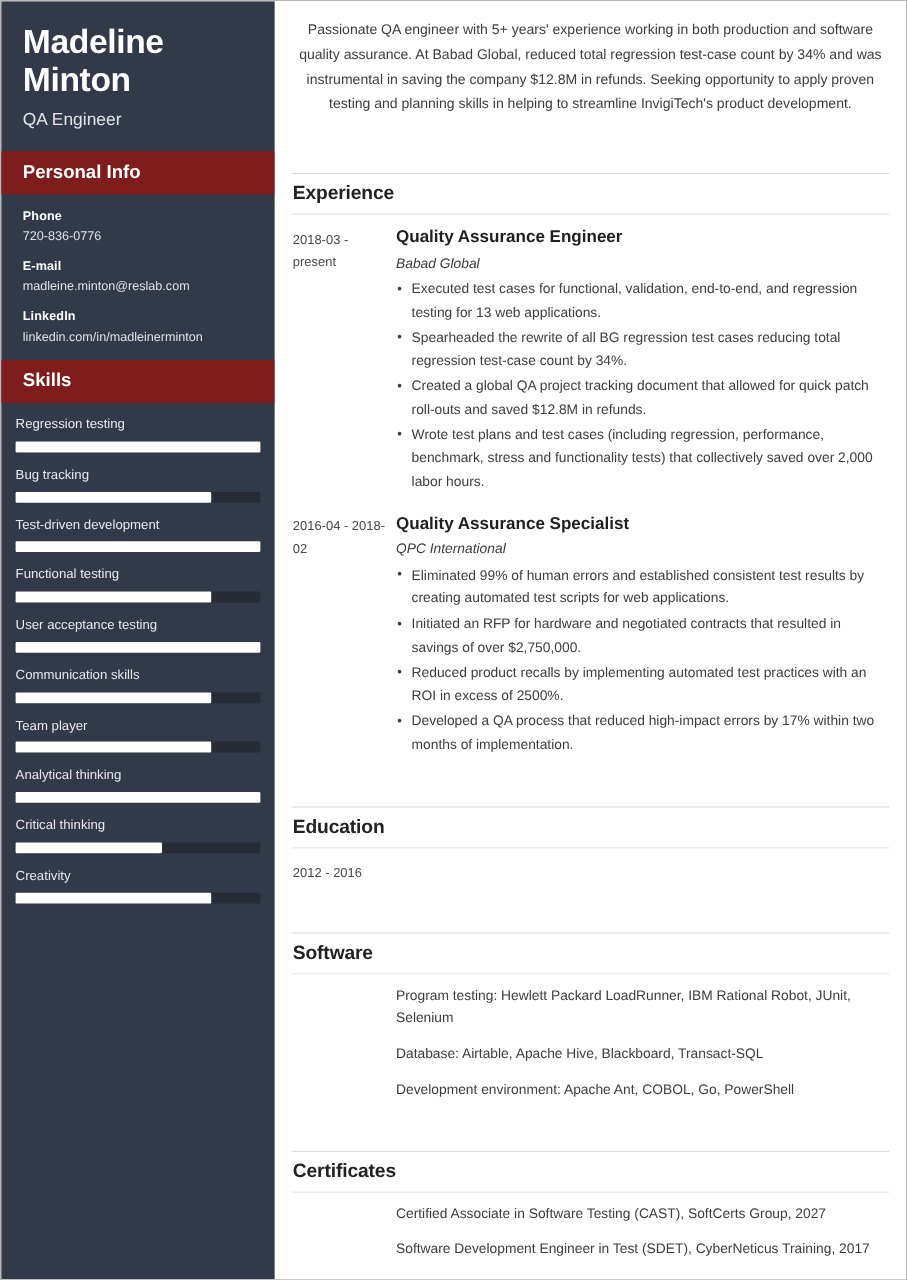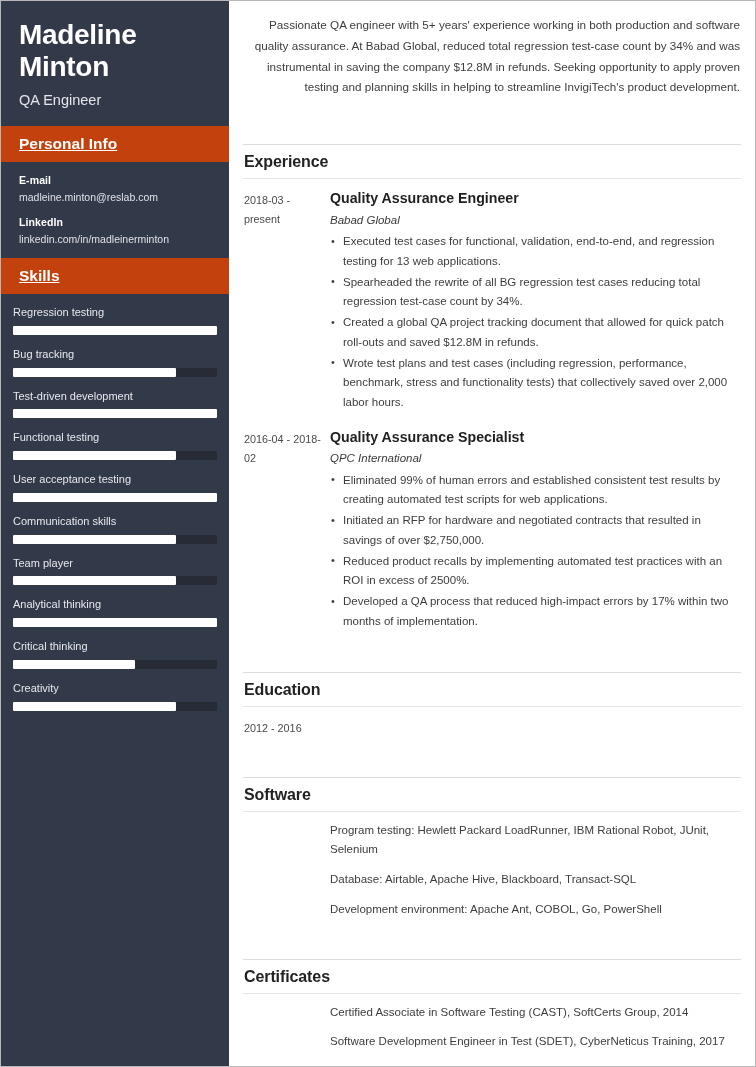--- a/index.html
+++ b/index.html
@@ -43,26 +43,25 @@
 
   .sb-title {
     margin-top: 8px;
     font-size: 14.5px;
     font-weight: normal;
     color: #e3e5ea;
     line-height: 1.3;
   }
 
   .sb-band {
-    background: #c2410c;
+    background: #7f1d1d;
     padding: 9px 18px 9px 18px;
     font-size: 15.5px;
     font-weight: bold;
     color: #ffffff;
-    text-decoration: underline;
   }
 
   .sb-body { padding: 12px 18px 0 18px; }
 
   .info-item { margin-bottom: 12px; }
   .info-label {
     font-size: 10.5px;
     font-weight: bold;
     color: #ffffff;
     letter-spacing: 0.1px;
@@ -105,21 +104,21 @@
     background: #ffffff;
     padding: 14px 14px 0 14px;
     overflow: hidden;
   }
 
   .summary {
     font-size: 11.7px;
     line-height: 1.78;
     color: #3d3d3d;
     padding: 0 1px 11px 1px;
-    text-align: right;
+    text-align: center;
   }
 
   .section { margin-bottom: 2px; margin-top: 35px; }
 
   .sec-title {
     font-size: 16px;
     font-weight: bold;
     color: #222222;
     padding: 8px 1px 7px 1px;
     border-top: 1px solid #dddddd;
@@ -201,20 +200,24 @@
   <aside class="sidebar">
 
     <div class="sb-head">
       <div class="sb-name">Madeline Minton</div>
       <div class="sb-title">QA Engineer</div>
     </div>
 
     <div class="sb-band">Personal Info</div>
 
     <div class="sb-body">
+      <div class="info-item">
+        <div class="info-label">Phone</div>
+        <div class="info-value">720-836-0776</div>
+      </div>
       <div class="info-item">
         <div class="info-label">E-mail</div>
         <div class="info-value">madleine.minton@reslab.com</div>
       </div>
       <div class="info-item">
         <div class="info-label">LinkedIn</div>
         <div class="info-value">linkedin.com/in/madleinerminton</div>
       </div>
     </div>
 
@@ -339,21 +342,21 @@
           <p>Development environment: Apache Ant, COBOL, Go, PowerShell</p>
         </div>
       </div>
     </section>
 
     <section class="section">
       <h2 class="sec-title">Certificates</h2>
       <div class="plain-block">
         <div class="plain-spacer"></div>
         <div class="plain-list">
-          <p>Certified Associate in Software Testing (CAST), SoftCerts Group, 2014</p>
+          <p>Certified Associate in Software Testing (CAST), SoftCerts Group, 2027</p>
           <p>Software Development Engineer in Test (SDET), CyberNeticus Training, 2017</p>
         </div>
       </div>
     </section>
 
   </main>
 
 </div>
 
 </body></html>

